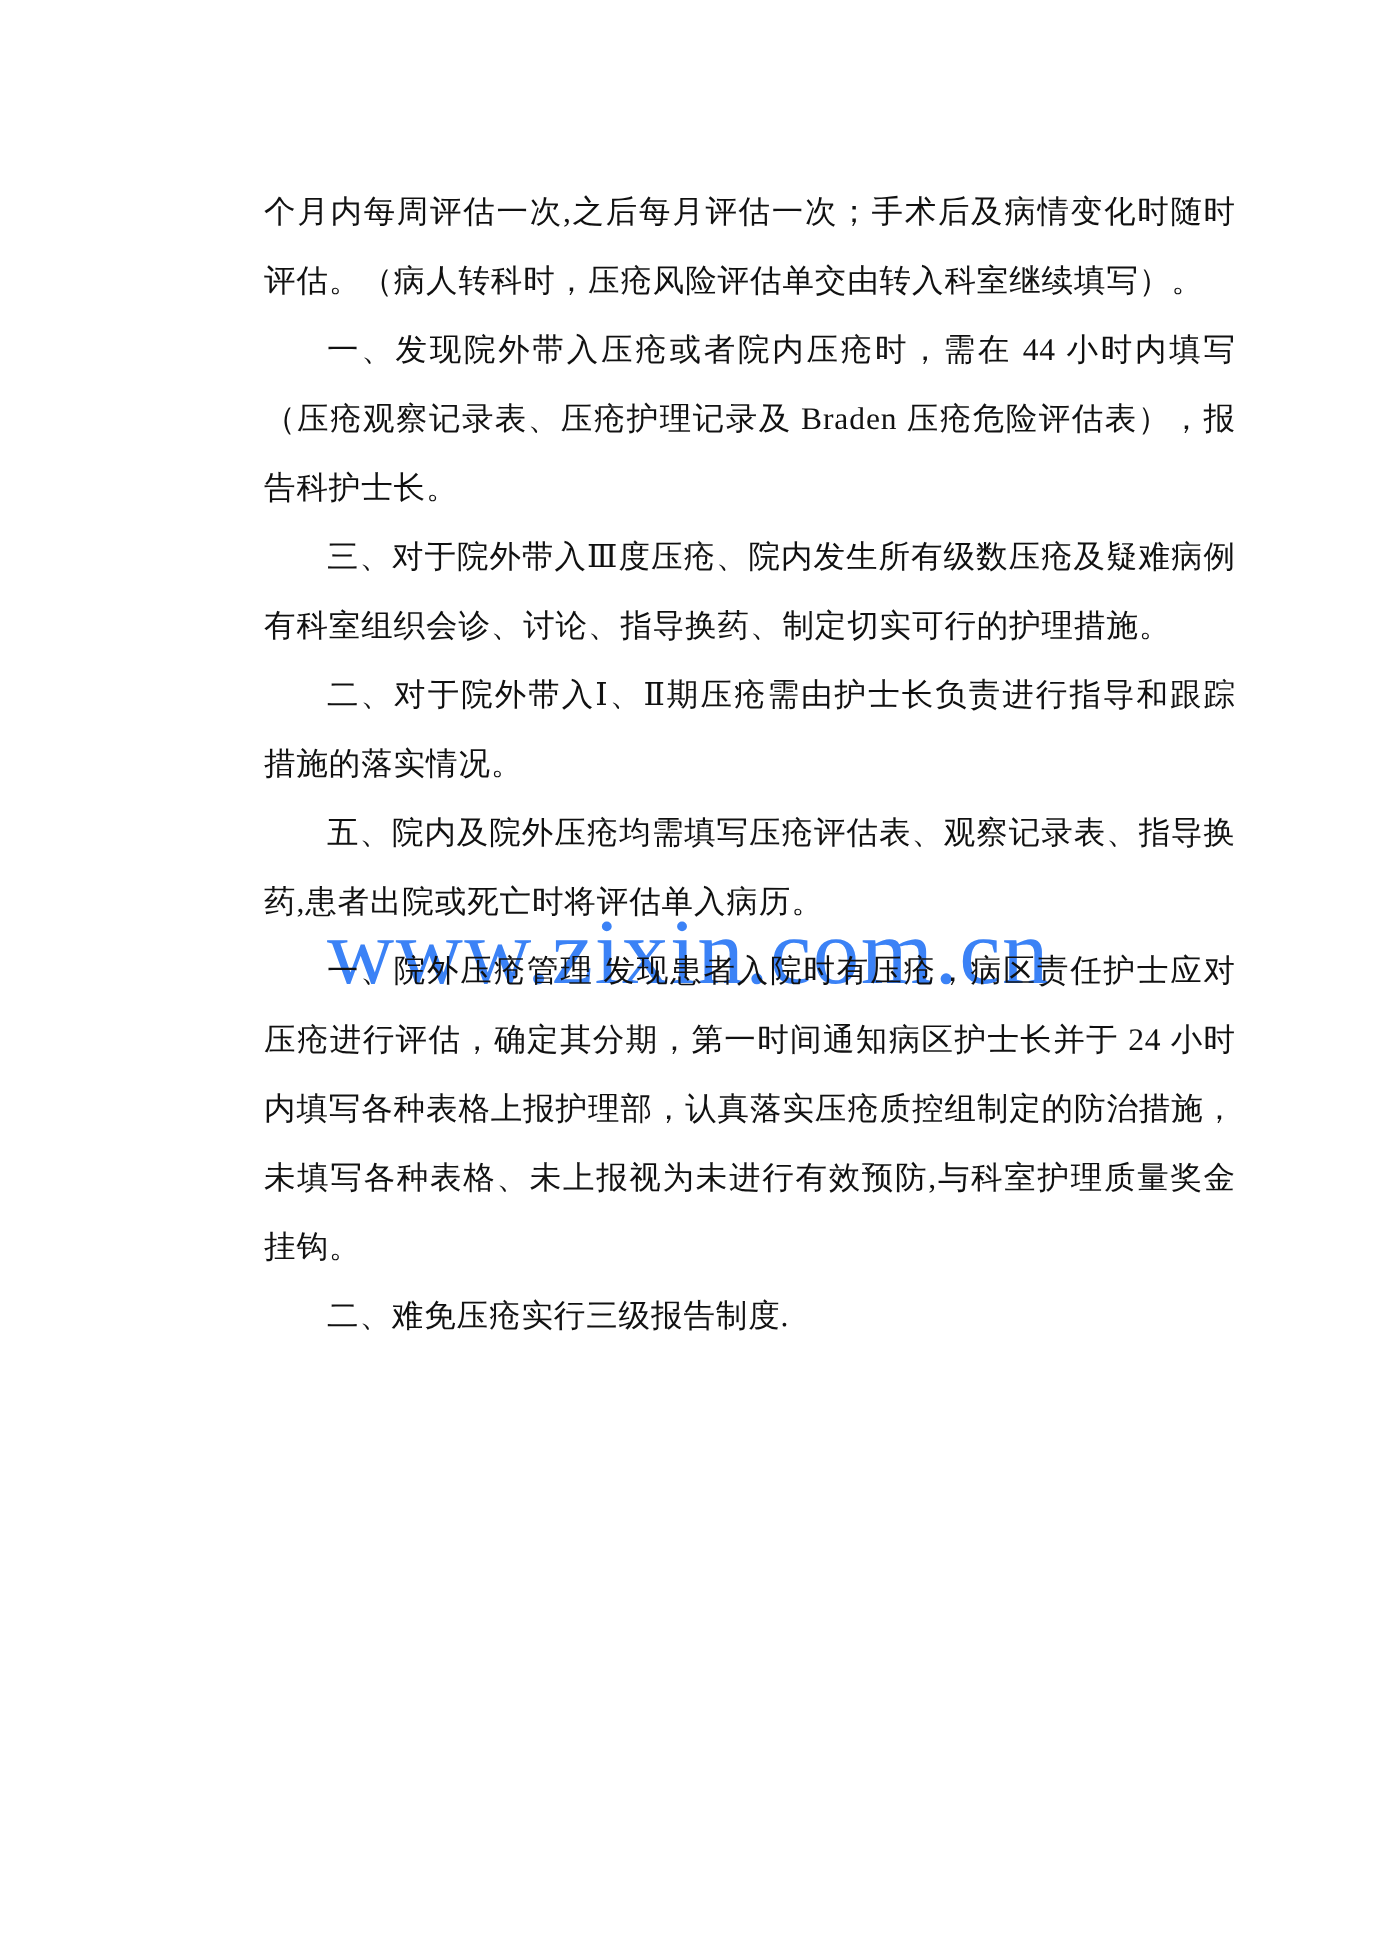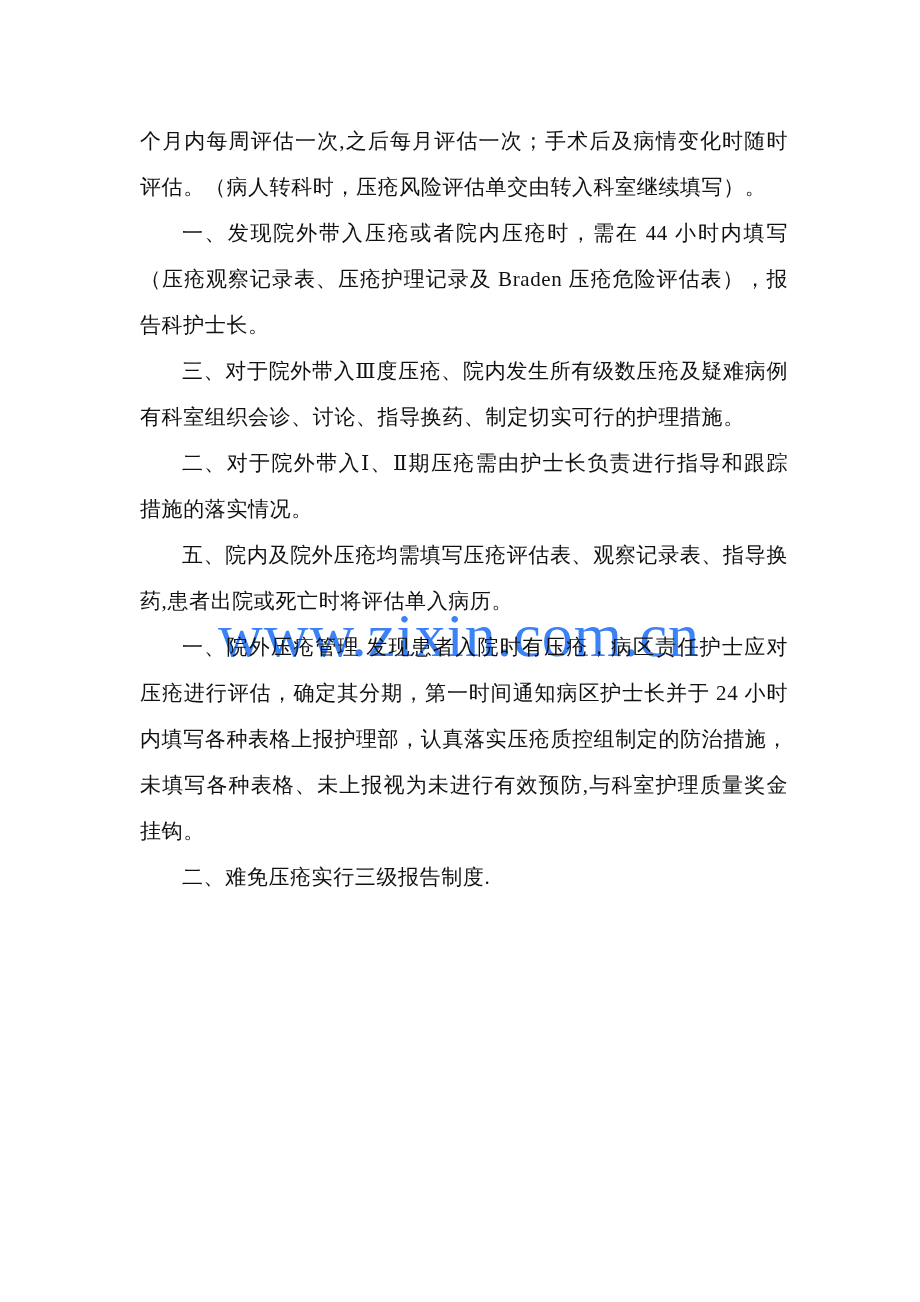--- a/index.html
+++ b/index.html
@@ -52,21 +52,21 @@
       top: 604px;
       font-family: Liberation Serif, serif;
       font-size: 62px;
       line-height: 62px;
       color: #3b82f6;
       letter-spacing: 1px;
       pointer-events: none;
       z-index: 0;
       white-space: nowrap;
     }
-    .page { z-index: 1; }
+    .page { z-index: 1; margin-left: 36px; }
   </style>
 </head>
 <body>
 
 <div class="watermark">www.zixin.com.cn</div>
 
 <div class="page">
   <p class="para">个月内每周评估一次,之后每月评估一次；手术后及病情变化时随时评估。（病人转科时，压疮风险评估单交由转入科室继续填写）。</p>
 
 

